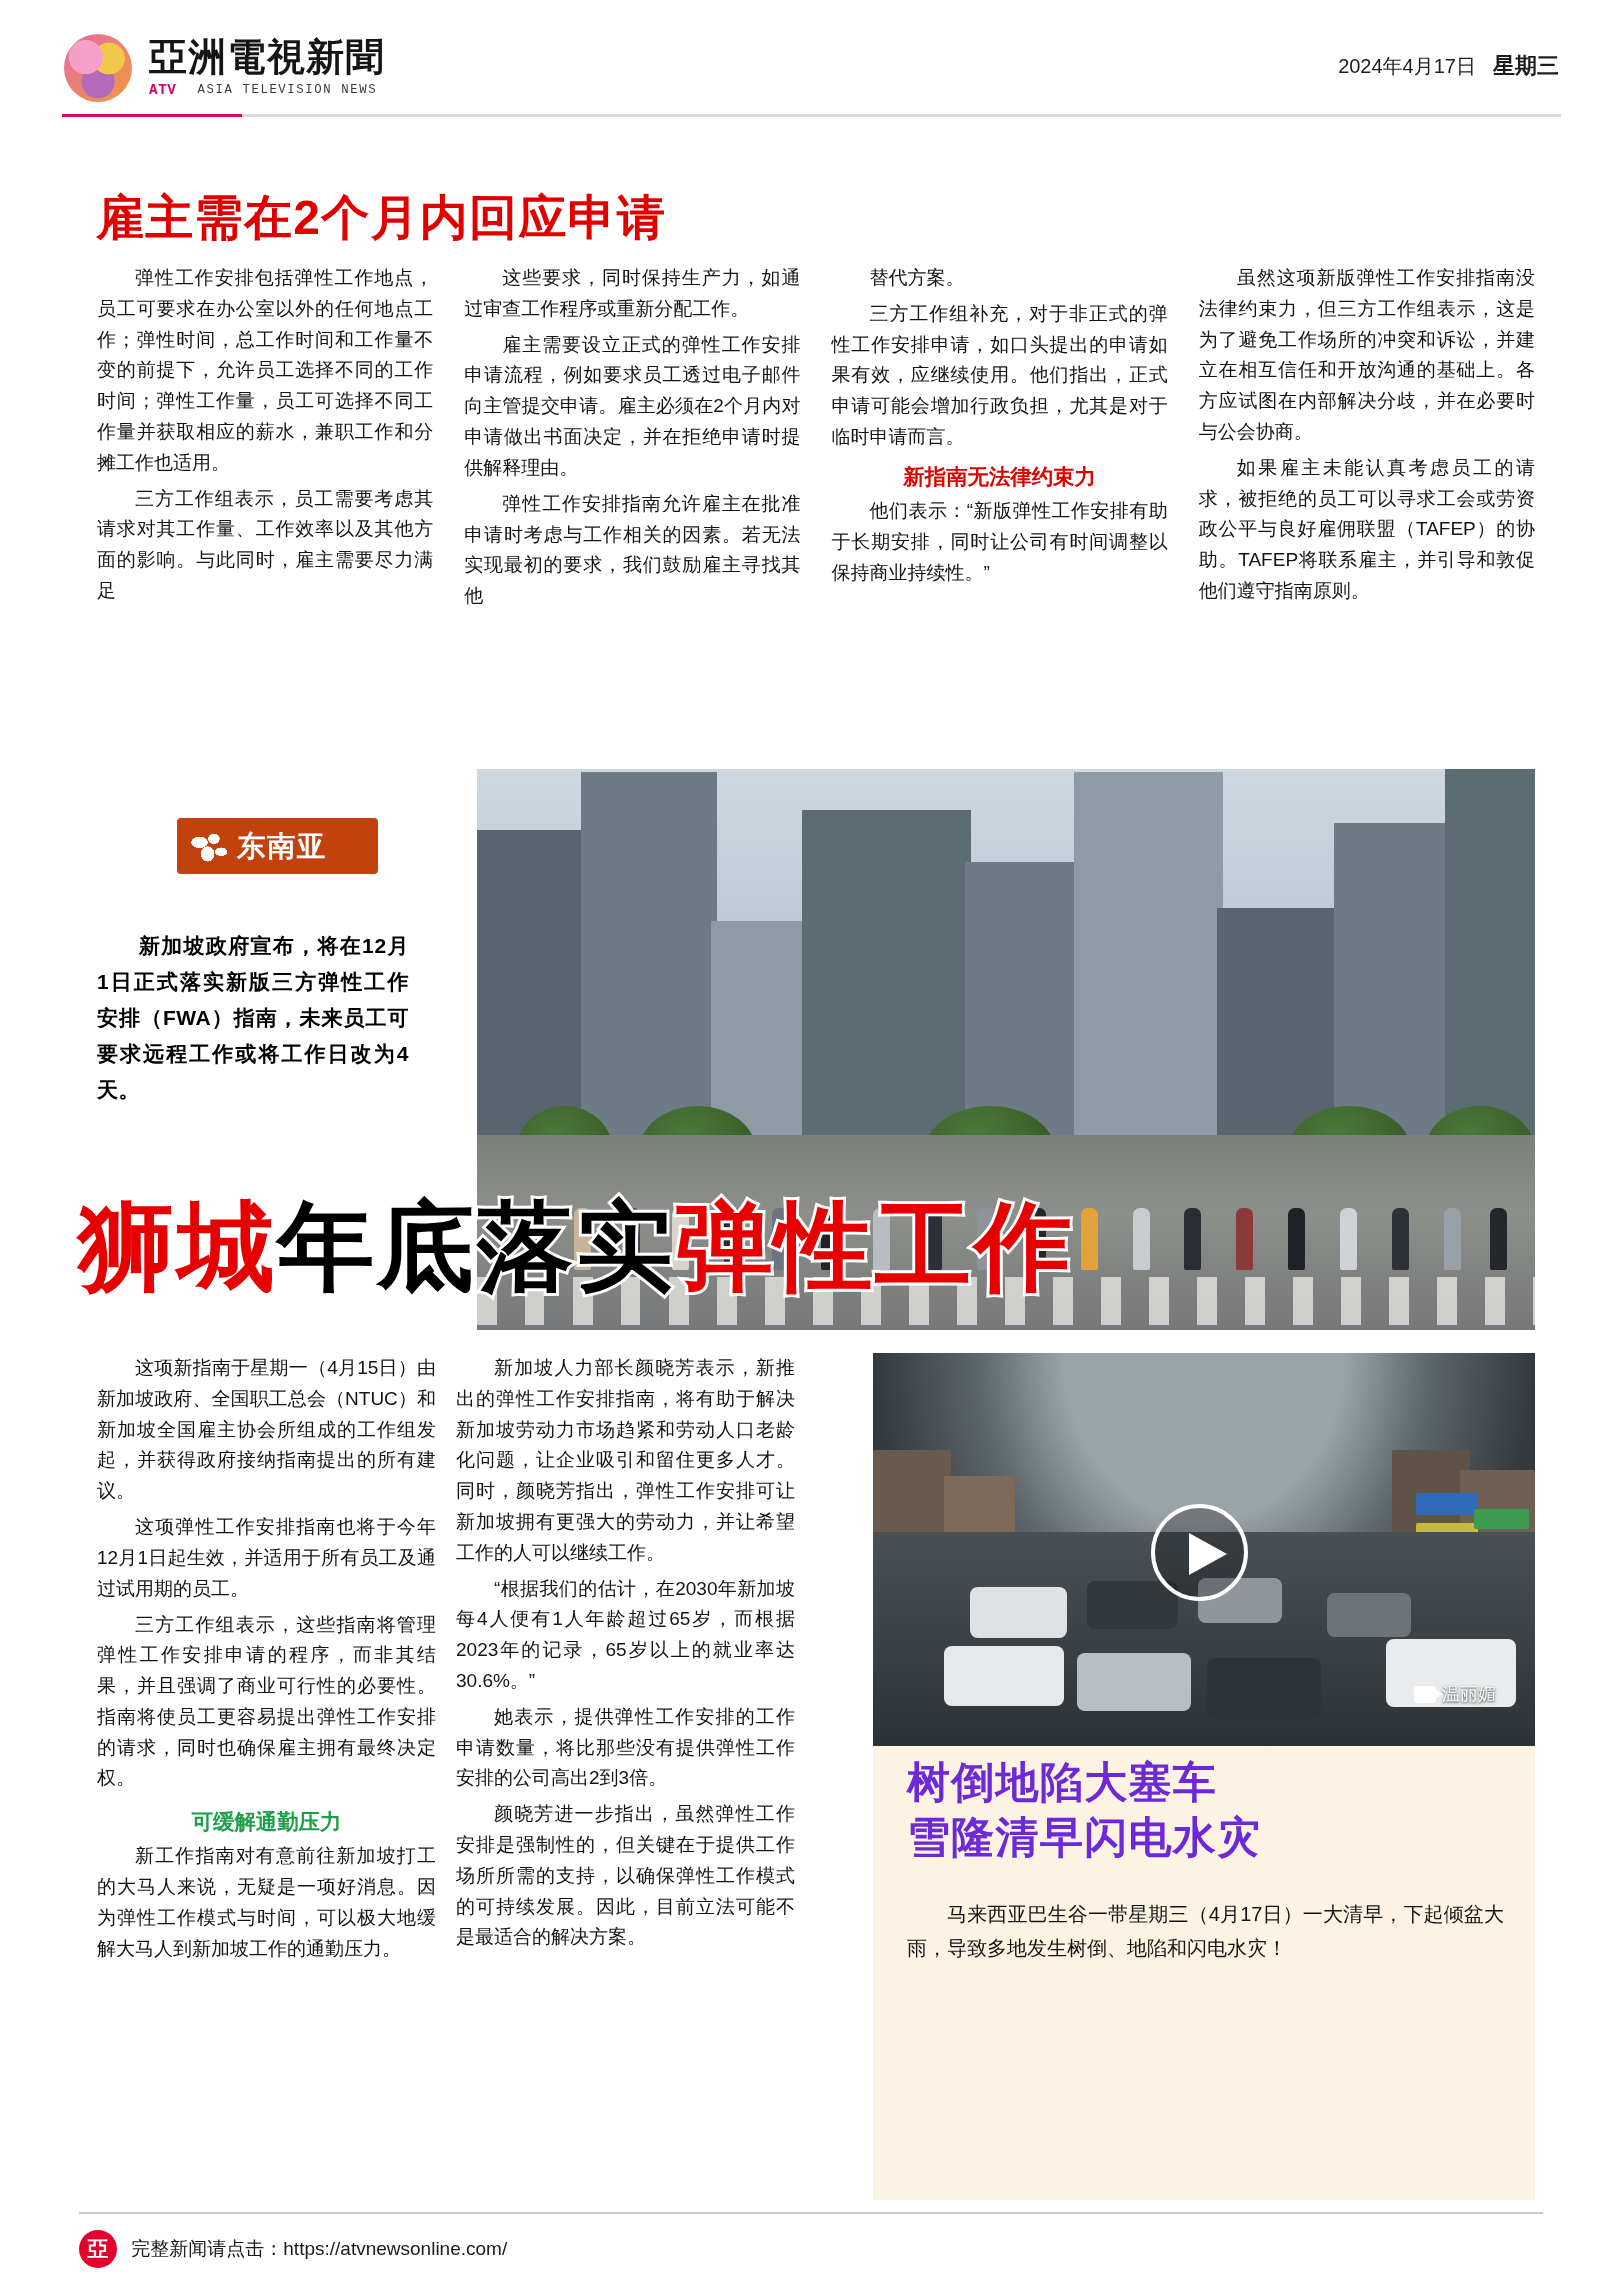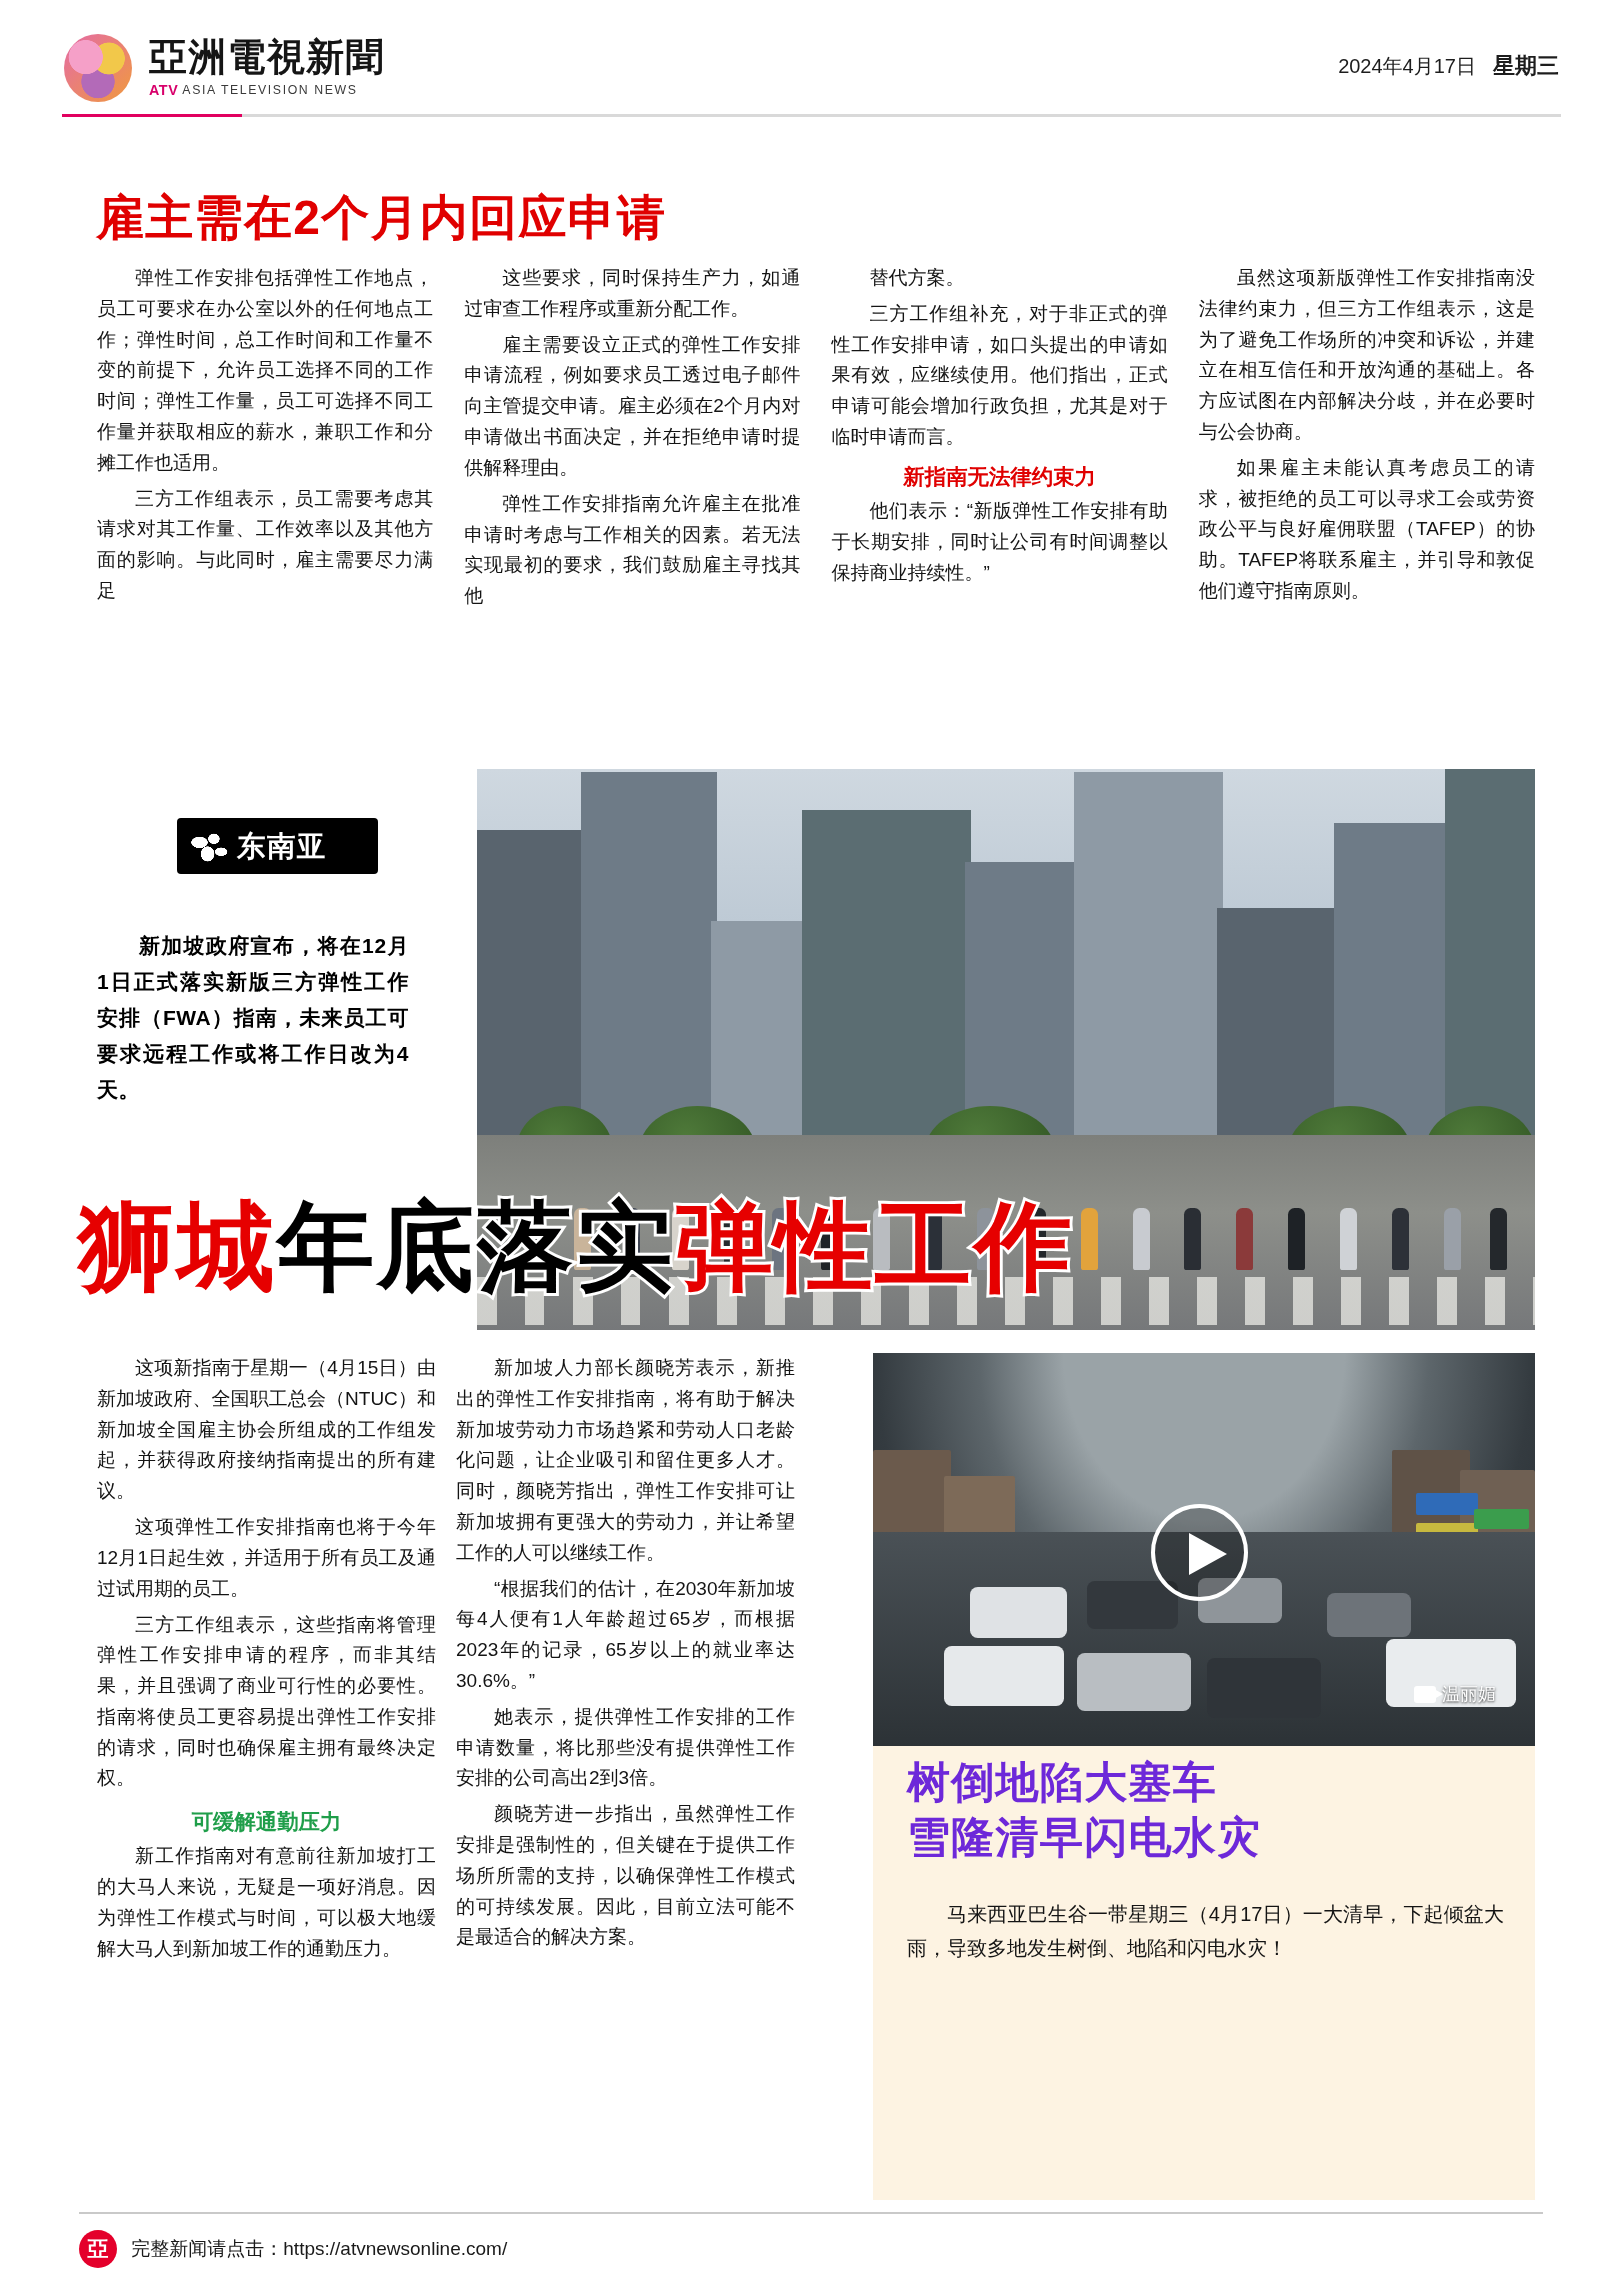--- a/index.html
+++ b/index.html
@@ -44,21 +44,22 @@
     line-height: 1.05;
     color: #151515;
   }
   .brand-en {
     margin-top: 3.2px;
     font-size: 12.3px;
     letter-spacing: 1.6px;
     color: #3a3a3a;
     display: flex;
     align-items: center;
-    gap: 4px;
+    gap: 21px;
+    font-family: Liberation Mono, monospace;
   }
   .brand-en .atv {
     display: inline-block;
     font-weight: bold;
     color: #d8006b;
     font-size: 14.3px;
     letter-spacing: 0.6px;
   }
   .header-date {
     display: flex;
@@ -116,21 +117,21 @@
     text-align: center;
   }
 
   
   .sea-badge {
     position: absolute;
     left: 177px;
     top: 818px;
     width: 201px;
     height: 56px;
-    background: #000000;
+    background: #c2410c;
     border-radius: 3.9px;
     display: flex;
     align-items: center;
     padding-left: 60px;
   }
   .sea-badge .map {
     position: absolute;
     left: 9px; top: 10.4px;
     width: 45px; height: 36px;
     background:

